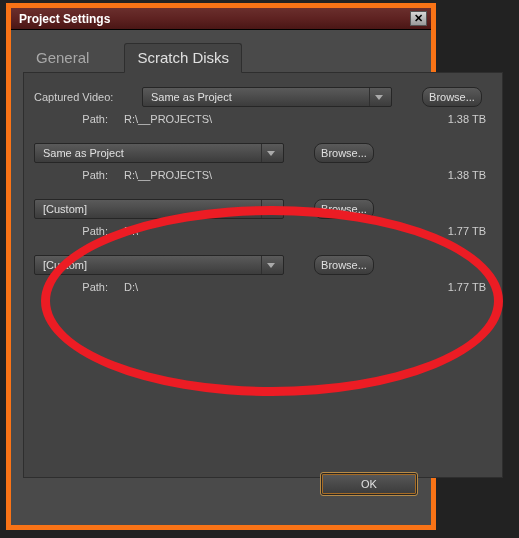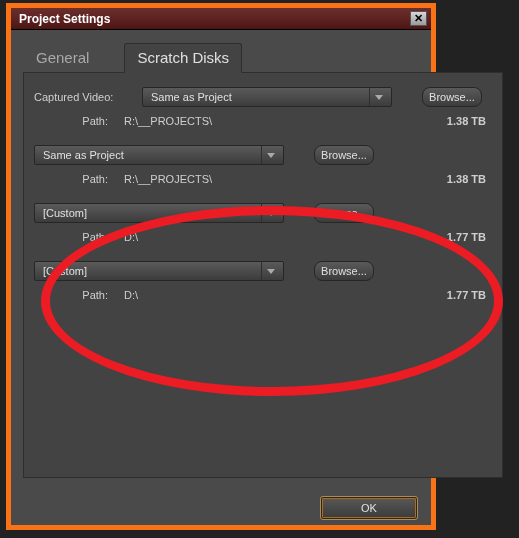--- a/index.html
+++ b/index.html
@@ -123,44 +123,42 @@
     background: linear-gradient(to bottom, #5a5a5a, #3c3c3c);
     border: 1px solid #262626;
     display: flex; align-items: center; justify-content: center;
     color: #e0e0e0;
     border-radius: 8px;
   }
   .pathrow {
     display: flex;
     align-items: flex-start;
     margin-bottom: 18px;
-    margin-top: 8px;
   }
   .pathrow .plabel {
     width: 82px;
     text-align: right;
     padding-right: 8px;
     color: #cfcfcf;
   }
   .pathrow .pval {
     flex: 1;
     color: #cfcfcf;
     padding-left: 8px;
   }
   .pathrow .size {
     width: 80px;
     text-align: right;
     padding-right: 6px;
     color: #cfcfcf;
-    font-weight: bold;
   }
   .footer {
     position: absolute;
     right: 14px;
-    bottom: 6px;
+    bottom: 30px;
     display: flex;
     gap: 22px;
     padding-left: 28px;
   }
   .btn {
     width: 96px;
     height: 22px;
     background: linear-gradient(to bottom, #585858, #3b3b3b);
     border: 1px solid #262626;
     display: flex; align-items: center; justify-content: center;

